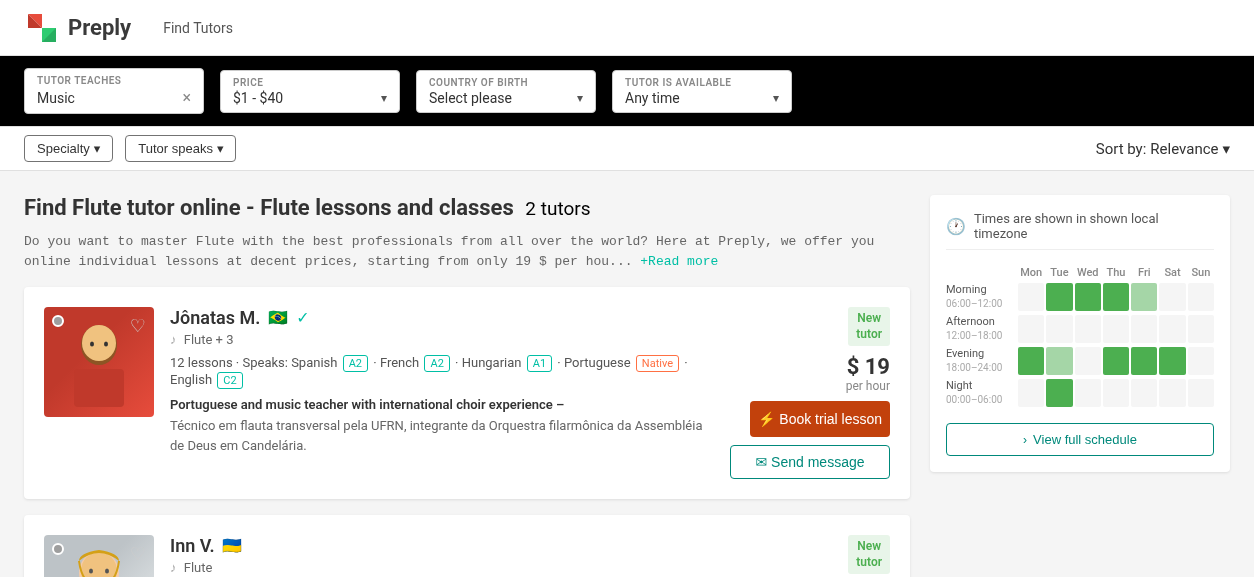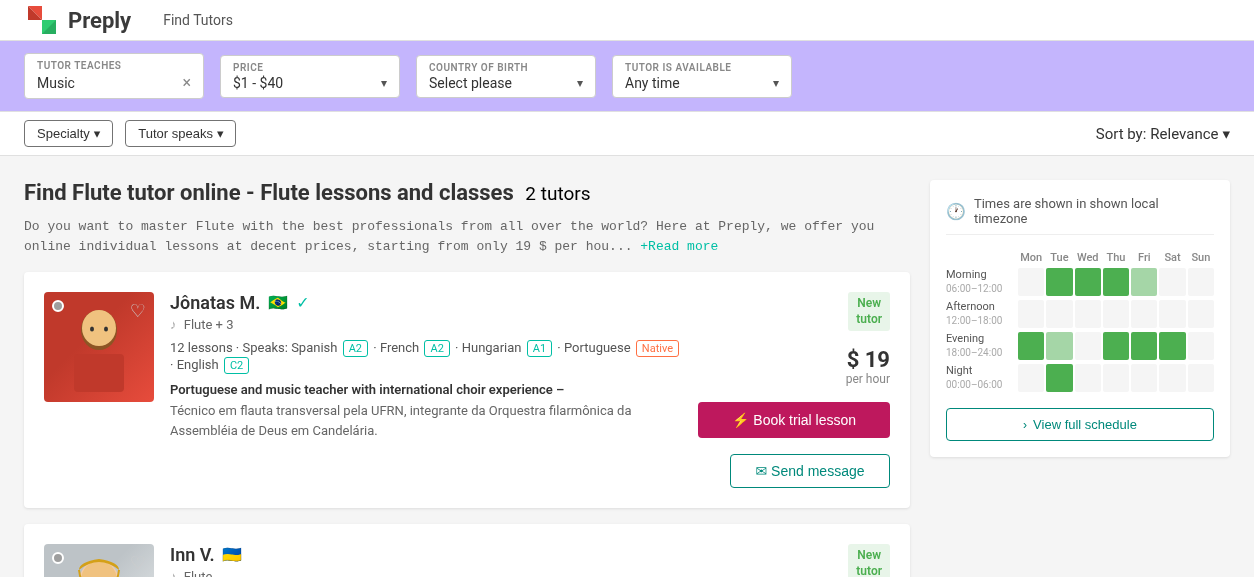--- a/index.html
+++ b/index.html
@@ -1,26 +1,26 @@
 <!DOCTYPE html>
 <html><head>
   <meta charset="utf-8">
   <style>
     * { box-sizing: border-box; margin: 0; padding: 0; }
     body { font-family: 'Roboto', Arial, sans-serif; background: #f5f5f5; color: #333; font-size: 14px; }
 
     
-    .header { background: #fff; padding: 0 24px; height: 41px; display: flex; align-items: center; border-bottom: 1px solid #e0e0e0; }
+    .header { background: #fff; padding: 0 24px; height: 56px; display: flex; align-items: center; border-bottom: 1px solid #e0e0e0; }
     .logo { display: flex; align-items: center; margin-right: 32px; }
     .logo-icon { width: 36px; height: 36px; margin-right: 8px; }
     .logo-text { font-size: 22px; font-weight: 700; color: #3a3a3a; }
     .nav-link { color: #555; font-size: 14px; text-decoration: none; }
 
     
-    .filters-bar { background: #c4b5fd; padding: 12px 24px; border-bottom: 1px solid #e0e0e0; display: flex; align-items: center; gap: 16px; }
+    .filters-bar { background: #000000; padding: 12px 24px; border-bottom: 1px solid #e0e0e0; display: flex; align-items: center; gap: 16px; }
     .filter-group { display: flex; flex-direction: column; border: 1px solid #ccc; border-radius: 4px; padding: 6px 12px; min-width: 180px; position: relative; background: #fff; }
     .filter-label { font-size: 10px; font-weight: 600; color: #888; text-transform: uppercase; letter-spacing: 0.5px; margin-bottom: 2px; }
     .filter-value { font-size: 14px; color: #333; display: flex; align-items: center; justify-content: space-between; }
     .filter-clear { color: #888; cursor: pointer; margin-left: 8px; font-size: 16px; }
     .filter-arrow { color: #555; font-size: 12px; margin-left: 8px; }
 
     
     .secondary-filters { background: #fff; padding: 8px 24px; border-bottom: 1px solid #e0e0e0; display: flex; align-items: center; justify-content: space-between; }
     .secondary-left { display: flex; gap: 12px; }
     .filter-btn { background: #fff; border: 1px solid #737373; border-radius: 4px; padding: 5px 12px; font-size: 13px; color: #333; cursor: pointer; display: flex; align-items: center; gap: 4px; }
@@ -48,26 +48,26 @@
     .verified-icon { color: #00bfa5; font-size: 16px; }
     .tutor-subject { font-size: 13px; color: #666; margin-bottom: 8px; }
 
     .lessons-row { font-size: 13px; color: #555; margin-bottom: 8px; }
     .lang-badge { display: inline-block; border: 1px solid #00bfa5; color: #00bfa5; border-radius: 3px; padding: 1px 5px; font-size: 11px; margin: 0 2px; }
     .lang-badge.native { border-color: #ff7043; color: #ff7043; }
 
     .tutor-bio-title { font-weight: 600; font-size: 13px; color: #333; margin-bottom: 4px; }
     .tutor-bio { font-size: 13px; color: #666; line-height: 1.5; }
 
-    .tutor-actions { display: flex; flex-direction: column; align-items: flex-end; gap: 16px; min-width: 160px; }
+    .tutor-actions { display: flex; flex-direction: column; align-items: flex-end; gap: 8px; min-width: 160px; }
     .new-tutor-badge { background: #e8f5e9; color: #4caf50; font-size: 12px; font-weight: 600; border-radius: 3px; padding: 4px 8px; text-align: center; line-height: 1.3; }
     .price-row { text-align: right; }
     .price { font-size: 22px; font-weight: 700; color: #333; }
     .per-hour { font-size: 12px; color: #888; }
-    .book-btn { background: #be185d; color: #fff; border: none; border-radius: 4px; padding: 10px 20px; font-size: 14px; cursor: pointer; white-space: nowrap; width: 192px; display: flex; align-items: center; justify-content: center; gap: 6px; }
+    .book-btn { background: #c2410c; color: #fff; border: none; border-radius: 4px; padding: 10px 20px; font-size: 14px; cursor: pointer; white-space: nowrap; width: 140px; display: flex; align-items: center; justify-content: center; gap: 6px; }
     .msg-btn { background: #fff; color: #00897b; border: 1px solid #00897b; border-radius: 4px; padding: 8px 20px; font-size: 14px; cursor: pointer; white-space: nowrap; width: 160px; display: flex; align-items: center; justify-content: center; gap: 6px; }
 
     
     .schedule-panel { width: 300px; flex-shrink: 0; background: #fff; border-radius: 4px; padding: 16px; box-shadow: 0 1px 3px rgba(0,0,0,0.1); align-self: flex-start; }
     .schedule-header { display: flex; align-items: center; gap: 8px; font-size: 13px; color: #555; margin-bottom: 16px; padding-bottom: 8px; border-bottom: 1px solid #eee; }
     .clock-icon { color: #aaa; font-size: 16px; }
 
     .schedule-grid { margin-bottom: 16px; }
     .day-headers { display: grid; grid-template-columns: 70px repeat(7, 1fr); gap: 2px; margin-bottom: 4px; }
     .day-header { text-align: center; font-size: 11px; color: #888; font-weight: 500; }

